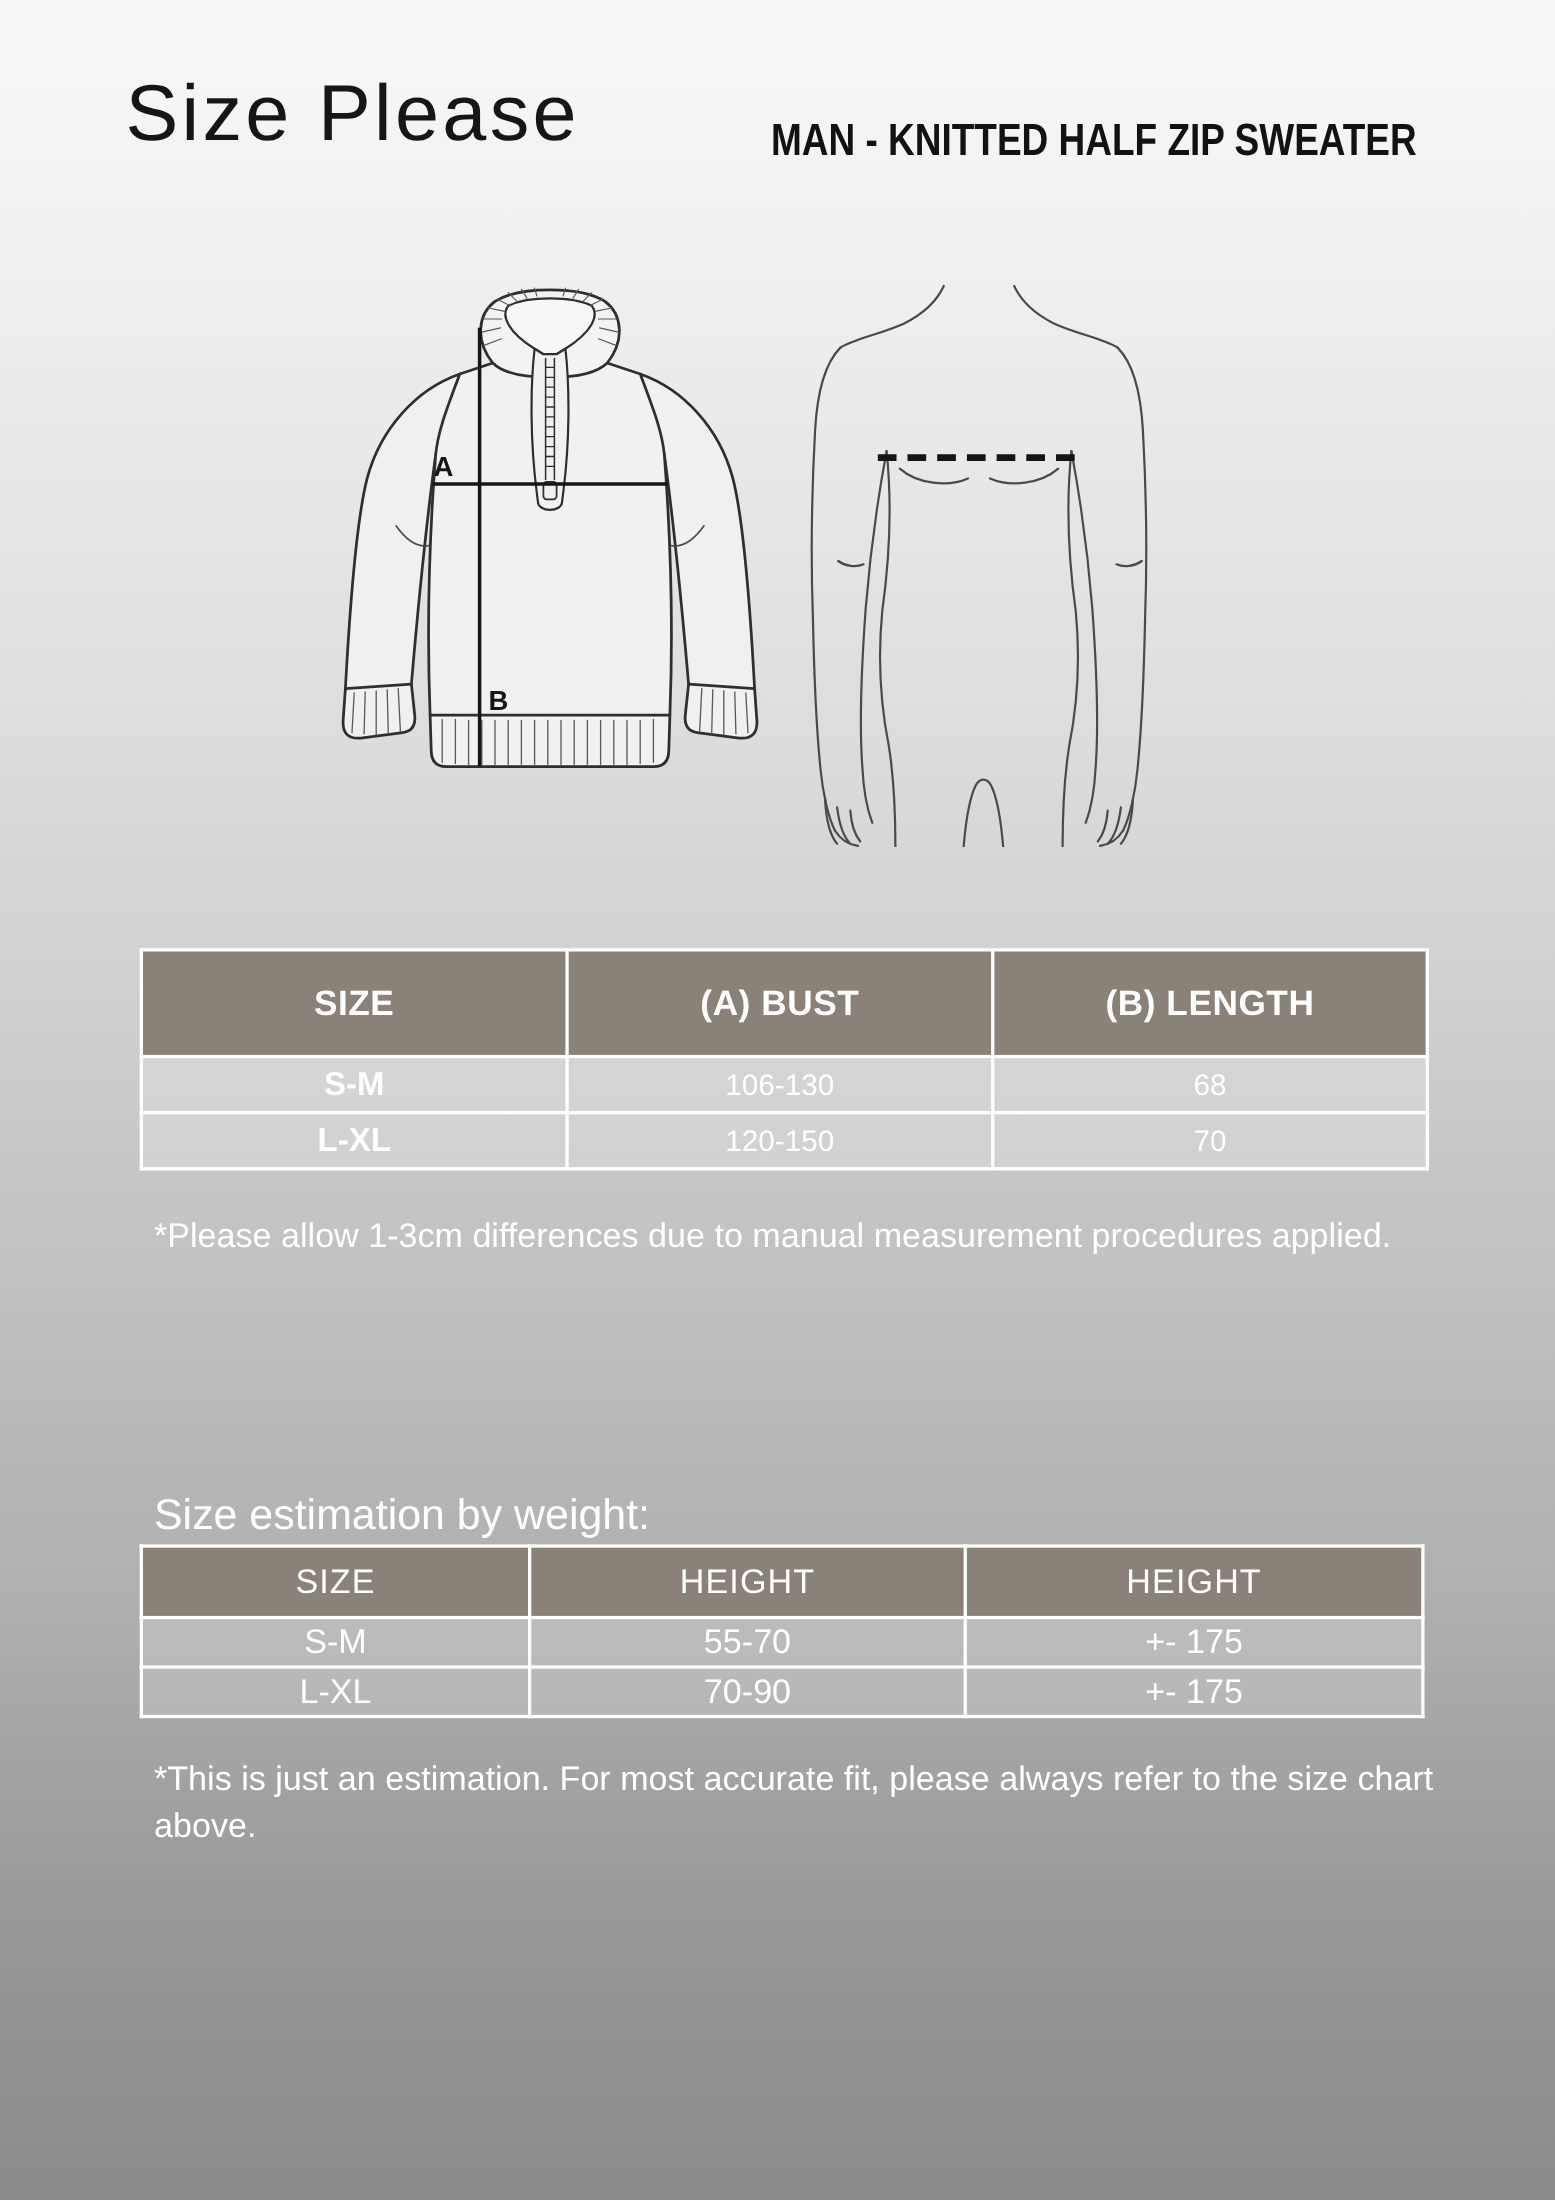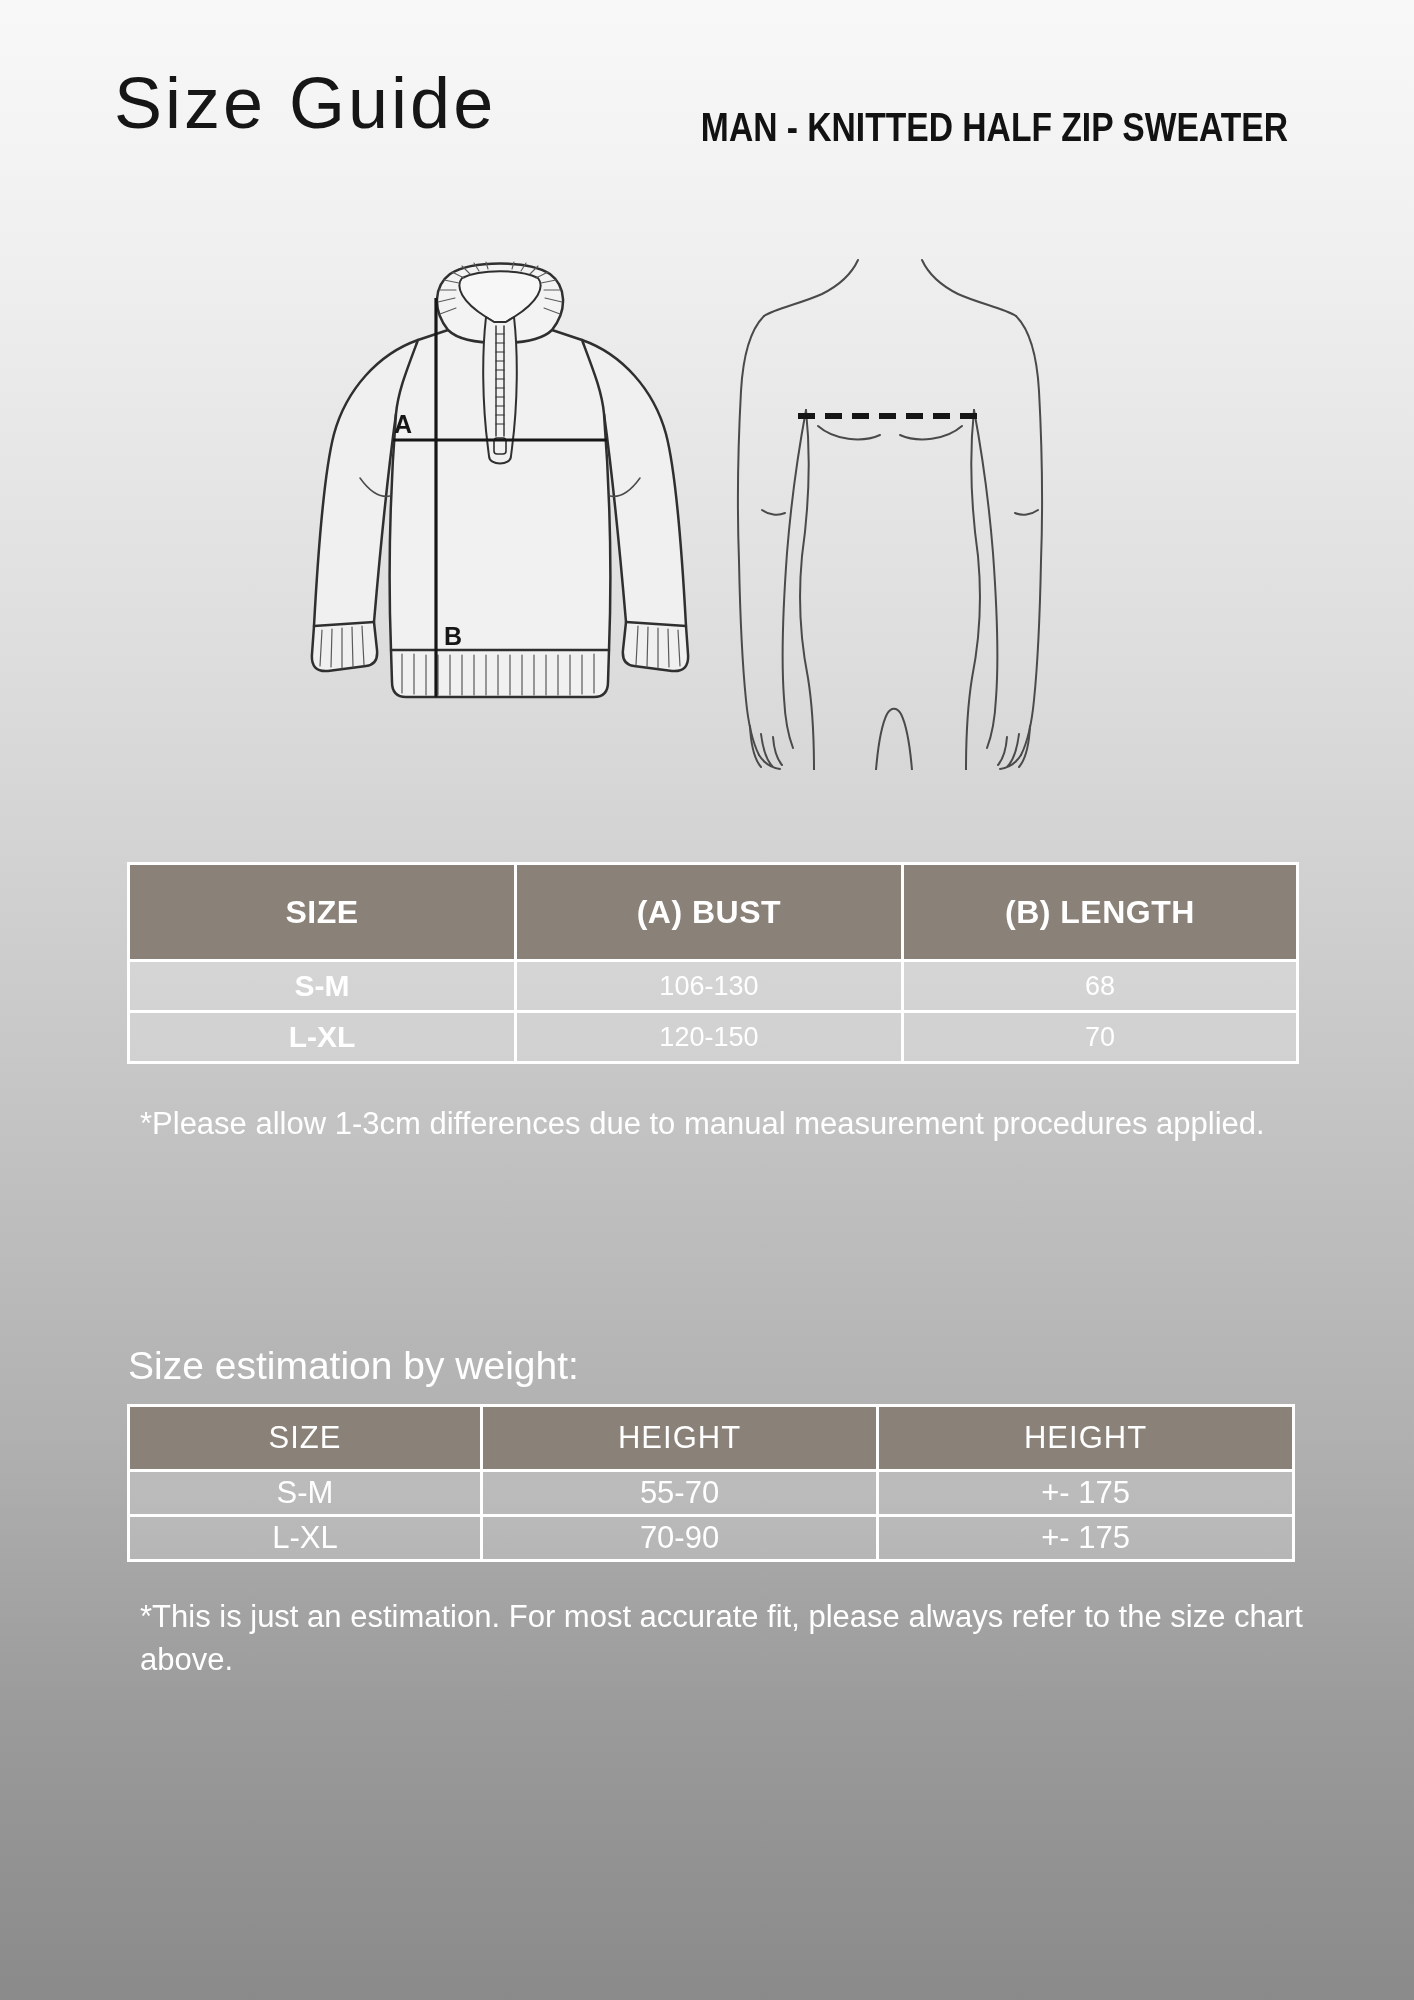--- a/index.html
+++ b/index.html
@@ -34,33 +34,33 @@
   .t1 td{height:48px;font-size:27px;font-weight:400;}
   .t1 td.strong{font-weight:700;font-size:30px;}
 
   .t2{top:1404px;width:1168px;}
   .t2 th{height:62px;font-size:31px;font-weight:400;letter-spacing:1px;}
   .t2 td{height:42px;font-size:31px;font-weight:400;}
 
   .note{position:absolute;left:128px;margin:12px;color:#fff;font-size:31px;line-height:43px;width:1210px;}
   .note1{top:1090px;}
   .note2{top:1583px;}
-  .h2{position:absolute;left:128px;top:1344px;margin:0;color:#fff;font-size:39px;font-weight:400;}
+  .h2{position:absolute;left:128px;top:1344px;margin:12px;color:#fff;font-size:39px;font-weight:400;}
   .brand{
     position:absolute;left:0;top:1866px;width:100%;text-align:center;
     font-family:"DejaVu Serif","Liberation Serif",serif;
     font-size:42px;letter-spacing:13px;color:#fff;
   }
 </style>
 </head>
 <body>
 
 <div class="page">
 
-  <h1 class="title">Size Guide</h1>
+  <h1 class="title">Size Please</h1>
   <div class="subtitle">MAN - KNITTED HALF ZIP SWEATER</div>
 
   <svg class="illu sweater" width="404" height="460" viewBox="0 0 404 460">
     <g stroke="#2f2f2f" stroke-width="2.5" fill="none" stroke-linecap="round" stroke-linejoin="round">
       <path fill="#f0f0f0" d="M120 88 C 80 102 48 138 36 182 C 26 220 20 300 16 374 L 14 402 C 13 414 18 420 30 419 L 68 414 C 76 413 80 408 79 398 L 76 370 C 82 300 90 220 98 162 Z"></path>
       <path fill="#f0f0f0" d="M284 88 C 324 102 356 138 368 182 C 378 220 384 300 388 374 L 390 402 C 391 414 386 420 374 419 L 336 414 C 328 413 324 408 325 398 L 328 370 C 322 300 314 220 306 162 Z"></path>
       <path fill="#f1f1f1" d="M120 88 C 108 120 100 140 98 162 C 92 240 90 320 93 398 L 94 430 C 94 440 99 445 108 445 L 296 445 C 305 445 310 440 310 430 L 311 398 C 314 320 312 240 306 162 C 304 140 296 120 284 88 L 254 78 C 236 71 168 71 150 78 Z"></path>
       <path d="M93 398 L 311 398"></path>
       <path d="M16 374 L 76 370 M328 370 L 388 374"></path>
       <path stroke-width="1.2" stroke="#5a5a5a" d="M104 402 L104 441 M116 402 L116 442 M128 403 L128 443 M140 403 L140 443 M152 403 L152 443 M164 403 L164 443 M176 403 L176 443 M188 403 L188 443 M200 403 L200 443 M212 403 L212 443 M224 403 L224 443 M236 403 L236 443 M248 403 L248 443 M260 403 L260 443 M272 403 L272 443 M284 403 L284 442 M296 402 L296 441"></path>

